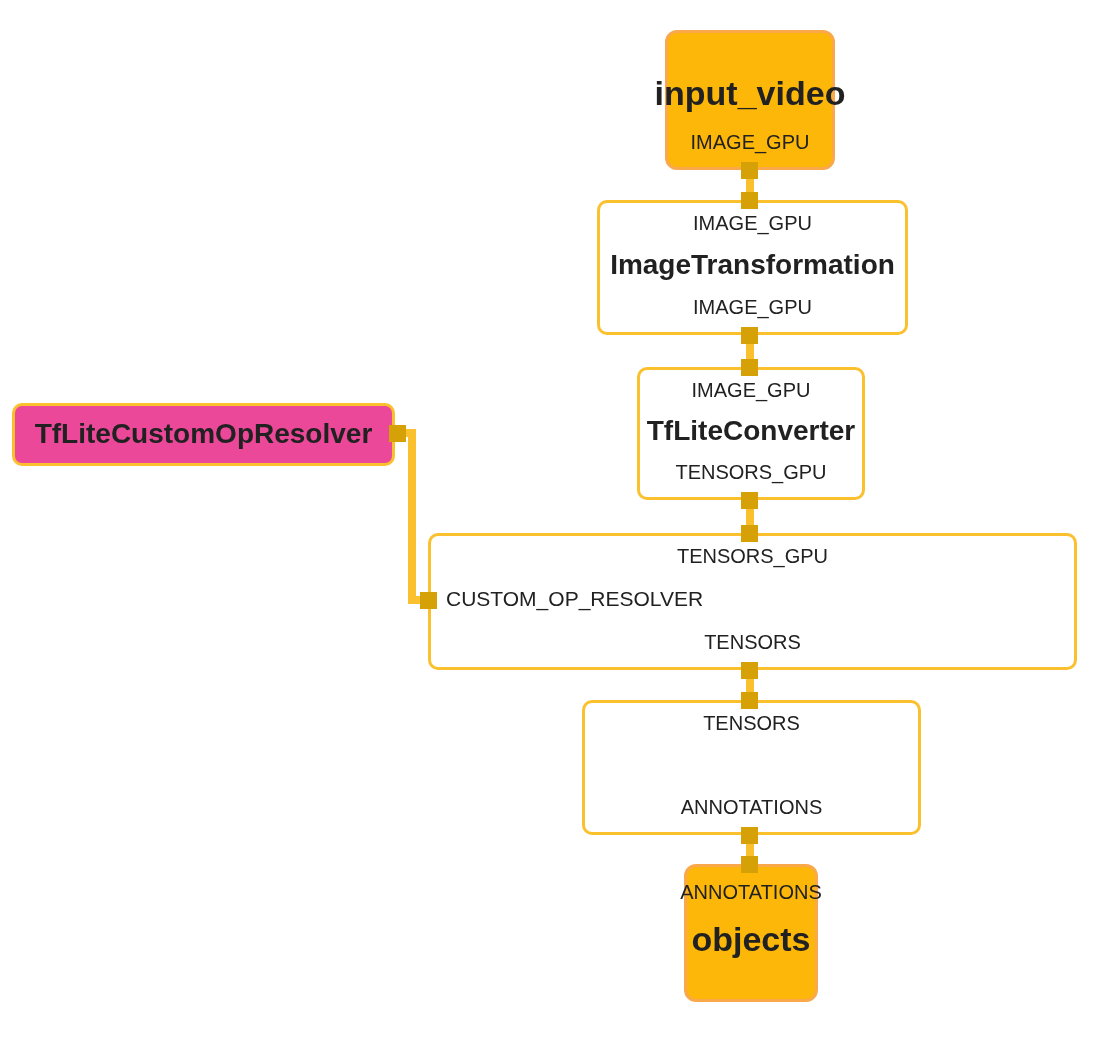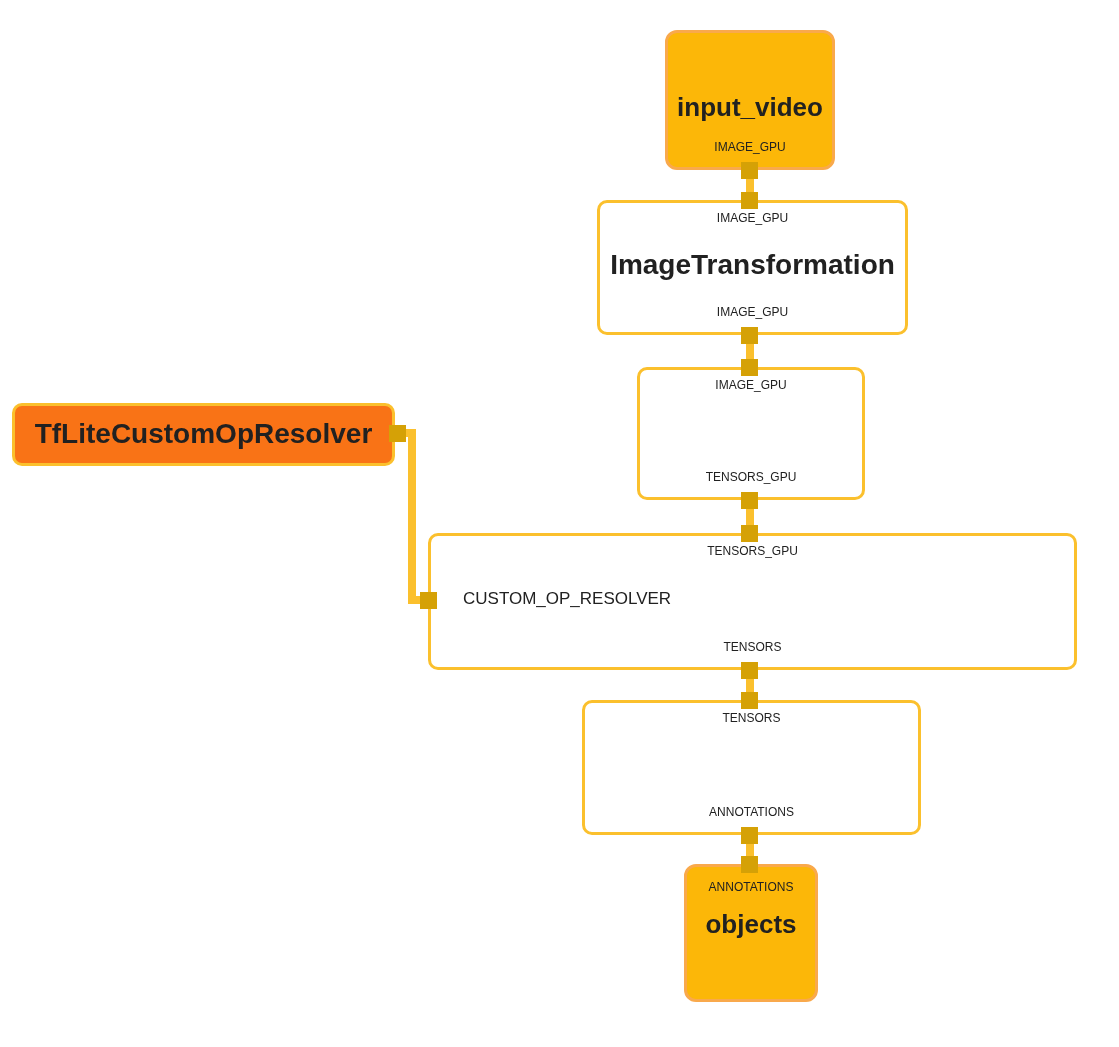--- a/index.html
+++ b/index.html
@@ -28,32 +28,32 @@
     display:flex;flex-direction:column;justify-content:space-between;align-items:center;
     padding:8px 6px 13px 6px;
   }
   .packet{
     background:var(--fill);
     border:3px solid var(--pborder);
     border-radius:12px;
     display:flex;flex-direction:column;align-items:center;
   }
   .title{font-weight:bold;font-size:28px;line-height:1.15;white-space:nowrap;}
-  .title-sm{font-weight:bold;font-size:26px;line-height:1.15;white-space:nowrap;}
-  .port-label{font-size:12px;line-height:1.2;white-space:nowrap;}
+  .title-sm{font-weight:bold;font-size:34px;line-height:1.15;white-space:nowrap;}
+  .port-label{font-size:20px;line-height:1.2;white-space:nowrap;}
   
   #n-input-video{left:665px;top:30px;width:170px;height:140px;justify-content:flex-end;padding-bottom:13px;gap:17px;}
   #n-image-transformation{left:597px;top:200px;width:311px;height:135px;}
   #n-tflite-converter{left:637px;top:367px;width:228px;height:133px;}
   #n-tflite-inference{left:428px;top:533px;width:649px;height:137px;}
   #n-tensors-to-objects{left:582px;top:700px;width:339px;height:135px;}
   #n-objects{left:684px;top:864px;width:134px;height:138px;justify-content:flex-start;padding-top:13px;gap:16px;}
-  #n-resolver{left:12px;top:403px;width:383px;height:63px;background:#f97316;border:3px solid var(--edge);border-radius:10px;display:flex;align-items:center;justify-content:center;}
+  #n-resolver{left:12px;top:403px;width:383px;height:63px;background:#ec4899;border:3px solid var(--edge);border-radius:10px;display:flex;align-items:center;justify-content:center;}
   .mid-row{position:relative;width:100%;display:flex;align-items:center;justify-content:center;}
-  .side-label{position:absolute;left:26px;top:50%;transform:translateY(-50%);font-size:17px;white-space:nowrap;}
+  .side-label{position:absolute;left:9px;top:50%;transform:translateY(-50%);font-size:21px;white-space:nowrap;}
   
   #e-iv-it{left:746px;top:170px;width:8px;height:31px;}
   #e-it-tc{left:746px;top:335px;width:8px;height:33px;}
   #e-tc-ti{left:746px;top:500px;width:8px;height:34px;}
   #e-ti-tto{left:746px;top:670px;width:8px;height:31px;}
   #e-tto-obj{left:746px;top:835px;width:8px;height:30px;}
   #e-res-a{left:397px;top:429px;width:19px;height:8px;}
   #e-res-b{left:408px;top:429px;width:8px;height:175px;}
   #e-res-c{left:408px;top:596px;width:21px;height:8px;}
   
@@ -90,20 +90,21 @@
   </div>
 
   <div class="node calc" id="n-image-transformation">
     <div class="port-label">IMAGE_GPU</div>
     <div class="title">ImageTransformation</div>
     <div class="port-label">IMAGE_GPU</div>
   </div>
 
   <div class="node calc" id="n-tflite-converter">
     <div class="port-label">IMAGE_GPU</div>
+    <div class="title">TfLiteConverter</div>
     <div class="port-label">TENSORS_GPU</div>
   </div>
 
   <div class="node calc" id="n-tflite-inference">
     <div class="port-label">TENSORS_GPU</div>
     <div class="mid-row">
       <span class="side-label">CUSTOM_OP_RESOLVER</span>
     </div>
     <div class="port-label">TENSORS</div>
   </div>

